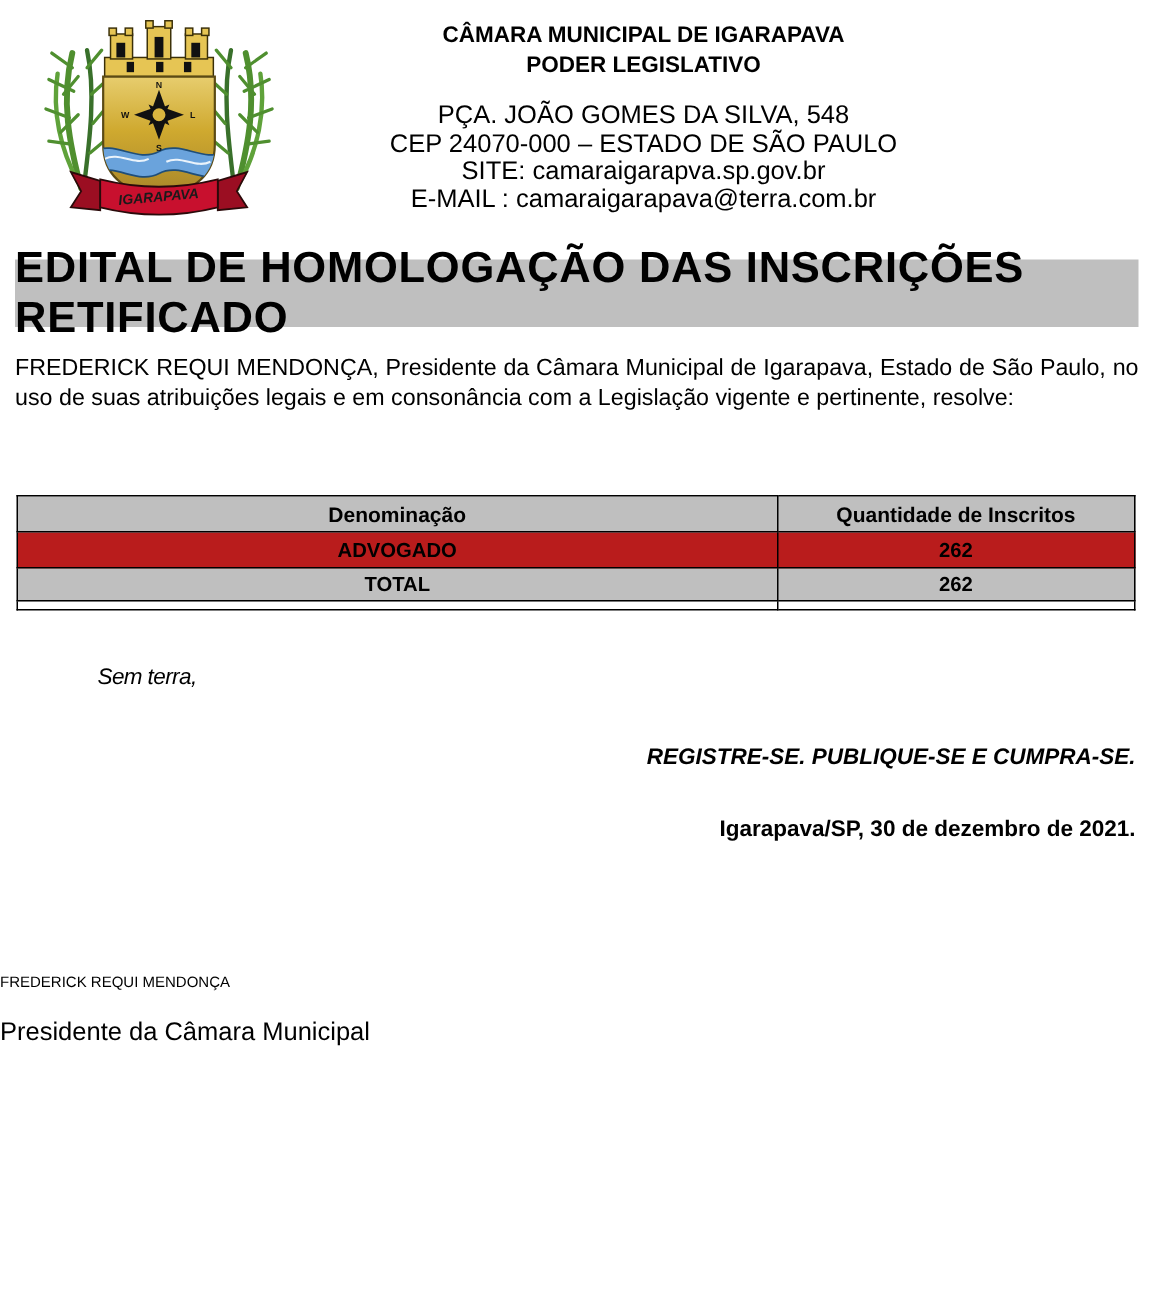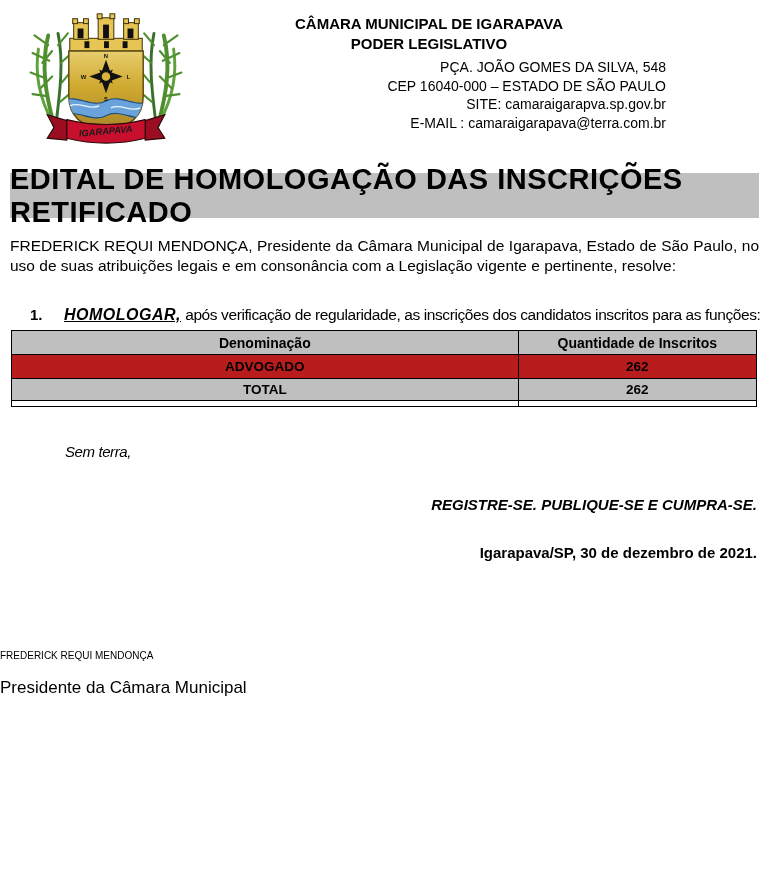--- a/index.html
+++ b/index.html
@@ -8,22 +8,22 @@
     width:769px;height:870px;
     background:#ffffff;
     font-family:"Liberation Sans", sans-serif;
     color:#000;
     overflow:hidden;
   }
   
   .crest{position:absolute;left:20px;top:6px;width:172px;height:142px;}
   .hdr-text{position:absolute;left:192px;top:14px;width:474px;text-align:center;}
   .hdr-org{font-size:15px;font-weight:bold;line-height:20px;}
-  .hdr-branch{font-size:15px;font-weight:bold;line-height:20px;margin-bottom:4px;}
-  .hdr-line{font-size:14px;line-height:18.5px;text-align:right;}
+  .hdr-branch{font-size:15px;font-weight:bold;line-height:20px;margin-bottom:14px;}
+  .hdr-line{font-size:17px;line-height:18.5px;}
   
   .concurso{position:absolute;left:0;right:0;top:151px;text-align:center;font-size:15px;letter-spacing:.2px;}
   .banner{
     position:absolute;left:10px;right:10px;top:173px;height:45px;
     background:#bfbfbf;
     display:flex;align-items:center;justify-content:center;
     font-size:29px;font-weight:bold;letter-spacing:.5px;
   }
   
   .intro{
@@ -129,36 +129,32 @@
       <path d="M125,117 L145,111 L138,124 L145,135 L125,137 Z" fill="#9b0e22"></path>
       <path d="M45,116 Q85,126 125,116 L125,135 Q85,145 45,135 Z" fill="#c8102e"></path>
     </g>
     <text x="85" y="131" text-anchor="middle" font-size="9.5" font-weight="bold" font-style="italic" fill="#1a1a1a" transform="rotate(-5 85 131)">IGARAPAVA</text>
   </svg>
 
   <div class="hdr-text">
     <div class="hdr-org">CÂMARA MUNICIPAL DE IGARAPAVA</div>
     <div class="hdr-branch">PODER LEGISLATIVO</div>
     <div class="hdr-line">PÇA. JOÃO GOMES DA SILVA, 548</div>
-    <div class="hdr-line">CEP 16040-000 – ESTADO DE SÃO PAULO</div>
+    <div class="hdr-line">CEP 24070-000 – ESTADO DE SÃO PAULO</div>
     <div class="hdr-line">SITE: camaraigarapva.sp.gov.br</div>
     <div class="hdr-line">E-MAIL : camaraigarapava@terra.com.br</div>
   </div>
 
 
   <div class="banner">
     <span>EDITAL DE HOMOLOGAÇÃO DAS INSCRIÇÕES RETIFICADO</span>
   </div>
 
   <p class="intro">FREDERICK REQUI MENDONÇA, Presidente da Câmara Municipal de Igarapava, Estado de São Paulo, no uso de suas atribuições legais e em consonância com a Legislação vigente e pertinente, resolve:</p>
 
-  <div class="list-item">
-    <span class="item-num">1.</span><span class="item-kw">HOMOLOGAR,</span>
-    <span class="item-text">após verificação de regularidade, as inscrições dos candidatos inscritos para as funções:</span>
-  </div>
 
   <table class="insc-table">
     <colgroup>
         <col class="col-denom">
         <col class="col-qty">
       </colgroup>
     <thead>
       <tr>
         <th>Denominação</th>
         <th>Quantidade de Inscritos</th>

